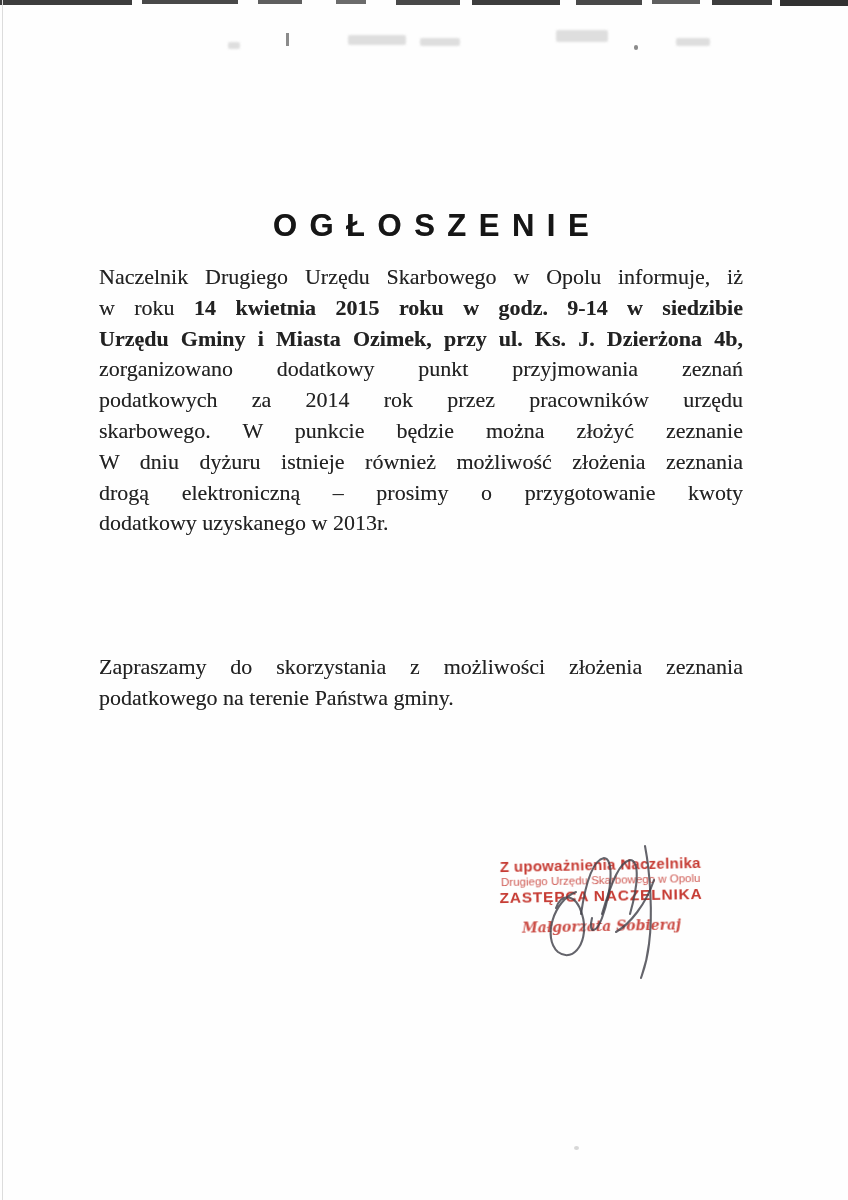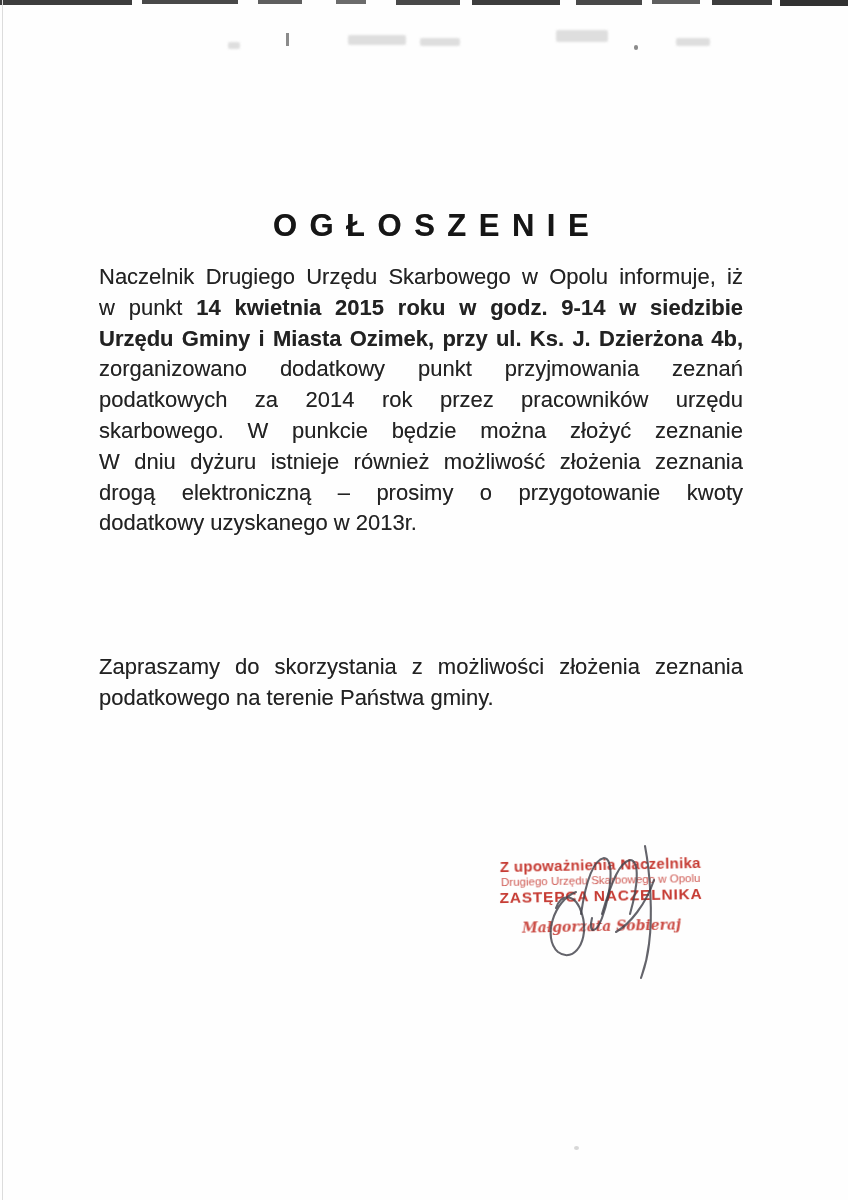--- a/index.html
+++ b/index.html
@@ -34,20 +34,21 @@
     color:#161616;
     text-shadow:0 0 .6px rgba(0,0,0,.5);
   }
 
   
   .bodytext{
     position:absolute;left:99px;width:644px;
     font-size:22px;line-height:30.8px;
     color:#222;
     text-shadow:0 0 .4px rgba(0,0,0,.35);
+    font-family:Liberation Serif, serif;
   }
   #para1{top:262px;}
   #para2{top:652px;}
   .tline{
     text-align:justify;
     -moz-text-align-last:justify;
     text-align-last:justify;
     white-space:nowrap;
     height:30.8px;
   }
@@ -98,21 +99,21 @@
   <div class="smudge" style="left:420px;top:38px;width:40px;height:8px"></div>
   <div class="smudge" style="left:556px;top:30px;width:52px;height:12px"></div>
   <div class="smudge dark" style="left:634px;top:45px;width:4px;height:5px"></div>
   <div class="smudge" style="left:676px;top:38px;width:34px;height:8px"></div>
   <div class="dot" style="left:574px;top:1146px;width:5px;height:4px"></div>
 
   <h1 class="title">OGŁOSZENIE</h1>
 
   <div class="bodytext" id="para1">
       <div class="tline"><span>Naczelnik Drugiego Urzędu Skarbowego w Opolu informuje, iż</span></div>
-      <div class="tline"><span>w punkt </span><b>14 kwietnia 2015 roku w godz. 9-14 w siedzibie</b></div>
+      <div class="tline"><span>w roku </span><b>14 kwietnia 2015 roku w godz. 9-14 w siedzibie</b></div>
       <div class="tline"><b>Urzędu Gminy i Miasta Ozimek, przy ul. Ks. J. Dzierżona 4b,</b></div>
       <div class="tline"><span>zorganizowano dodatkowy punkt przyjmowania zeznań</span></div>
       <div class="tline"><span>podatkowych za 2014 rok przez pracowników urzędu</span></div>
       <div class="tline"><span>skarbowego. W punkcie będzie można złożyć zeznanie</span></div>
       <div class="tline"><span>W dniu dyżuru istnieje również możliwość złożenia zeznania</span></div>
       <div class="tline"><span>drogą elektroniczną – prosimy o przygotowanie kwoty</span></div>
       <div class="tline tline-last"><span>dodatkowy uzyskanego w 2013r.</span></div>
     </div>
   <div class="bodytext" id="para2">
       <div class="tline"><span>Zapraszamy do skorzystania z możliwości złożenia zeznania</span></div>

